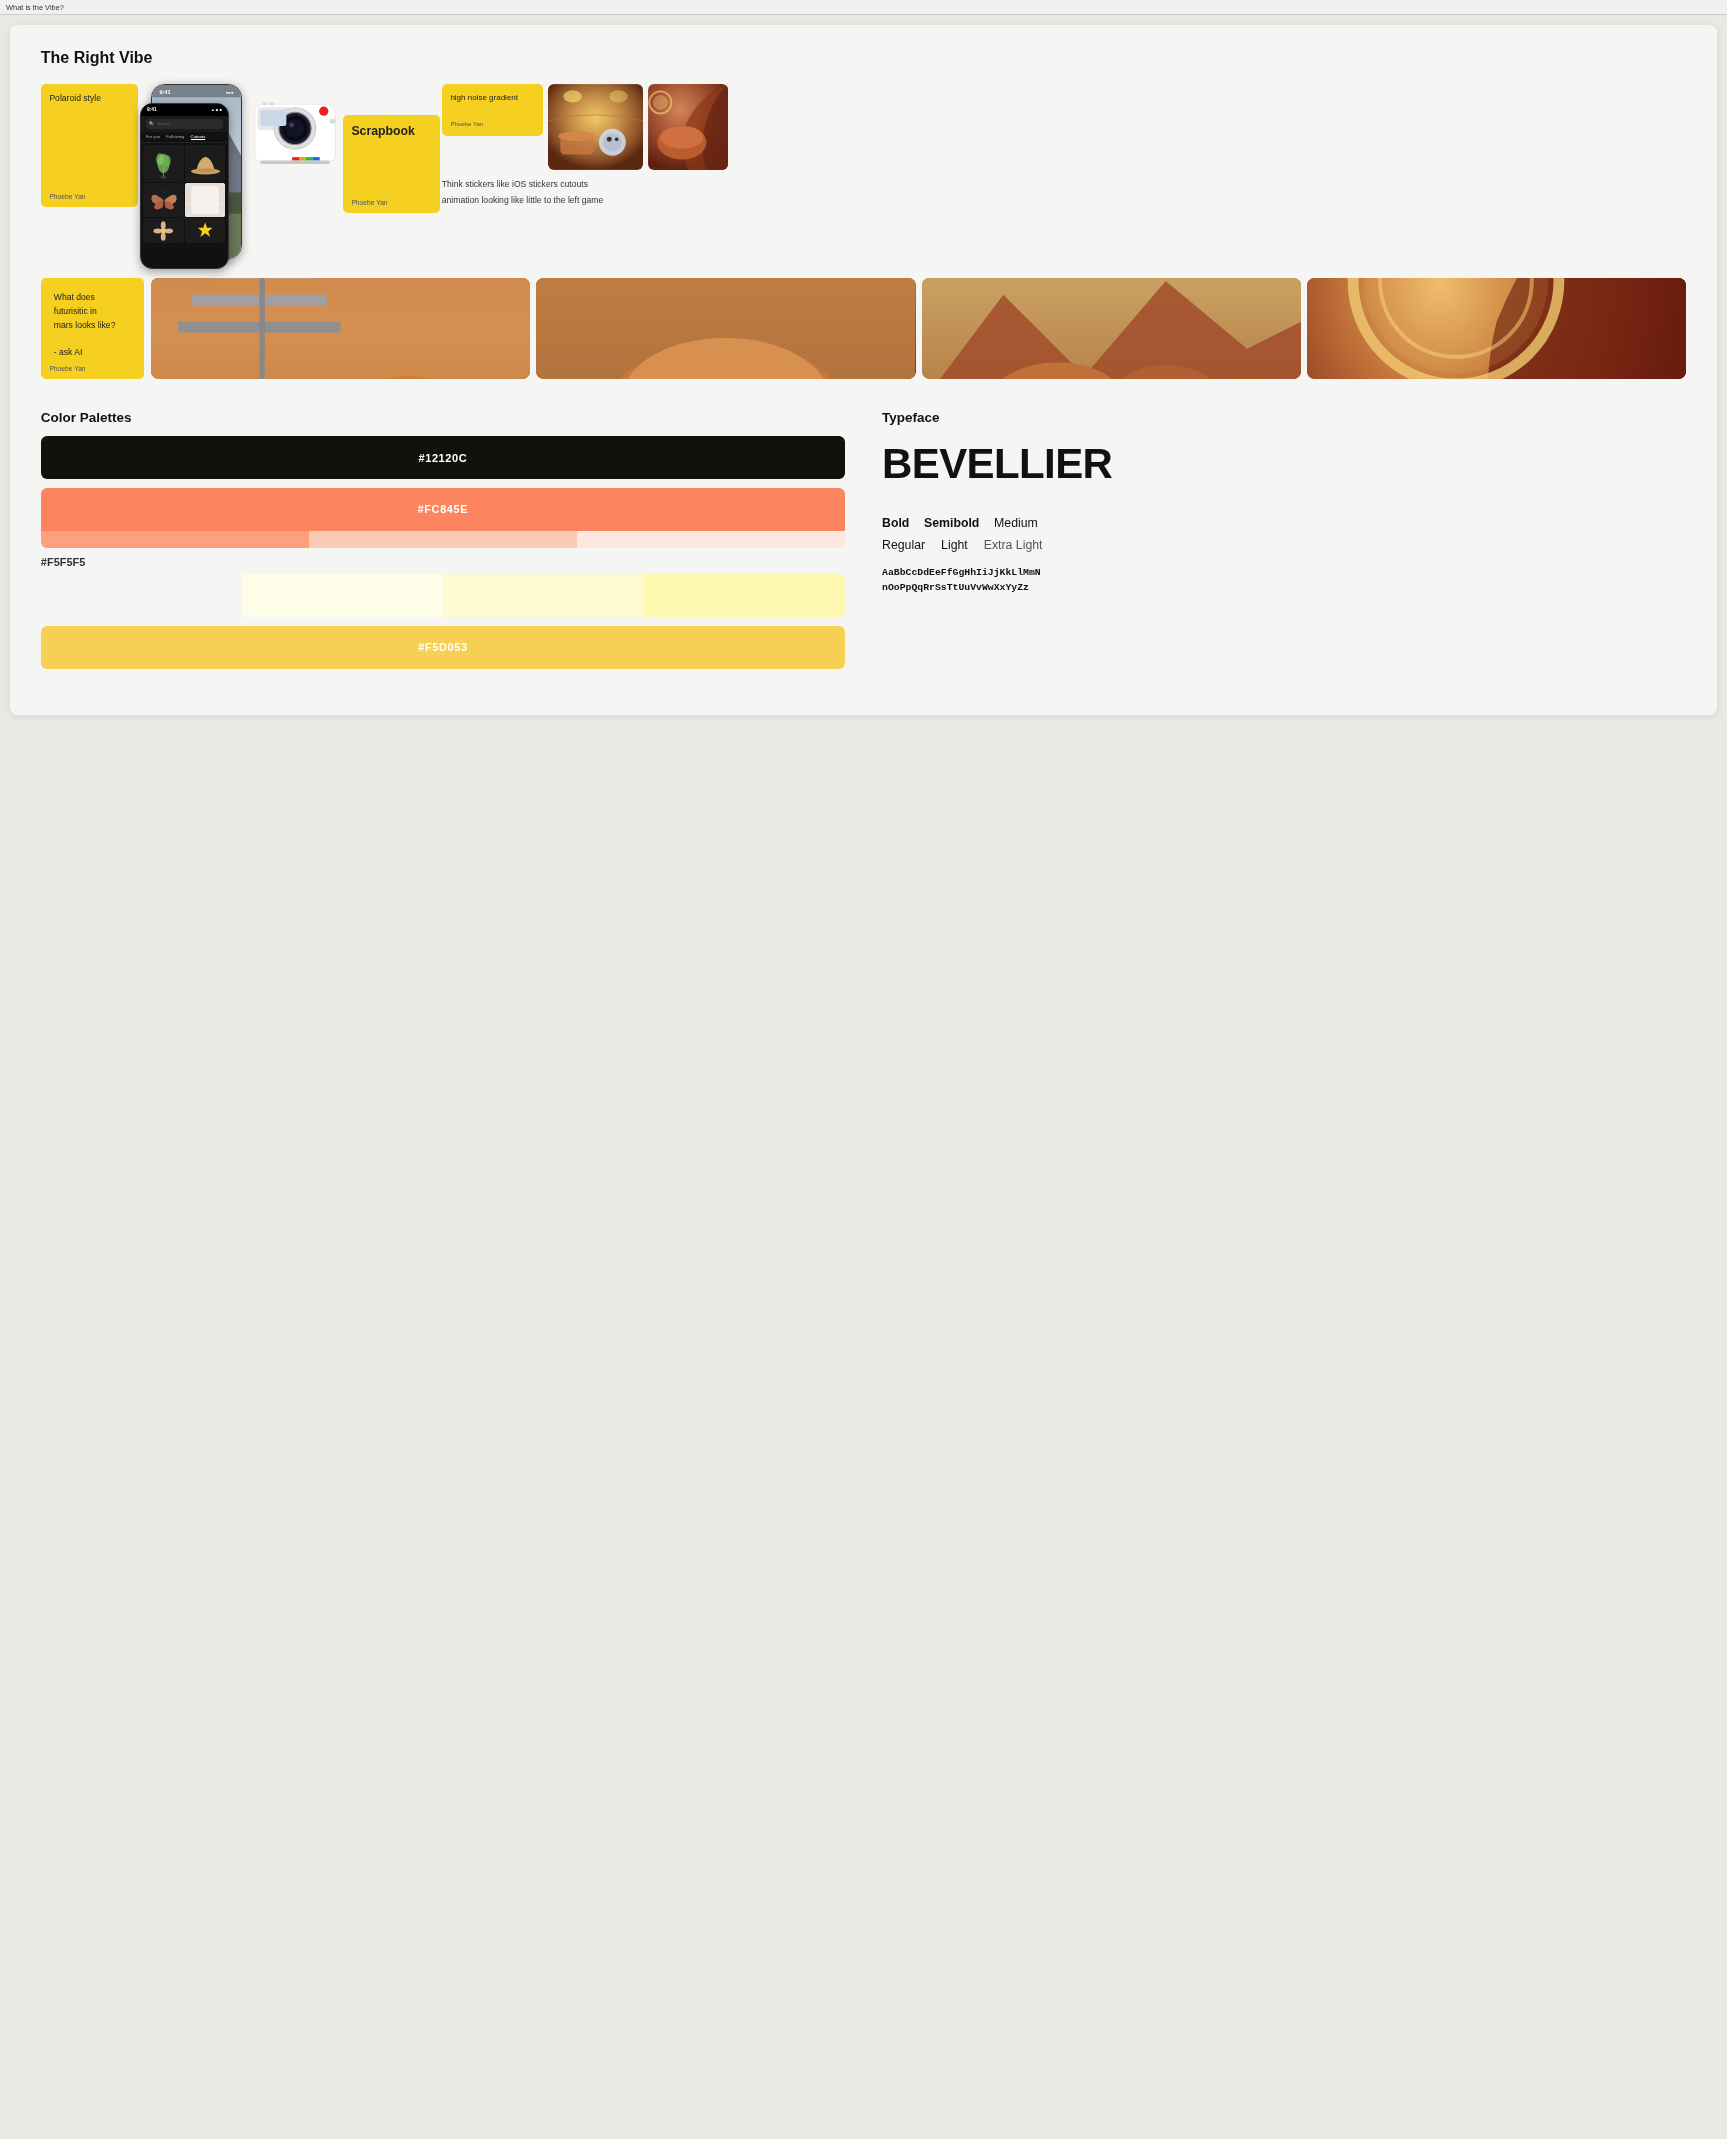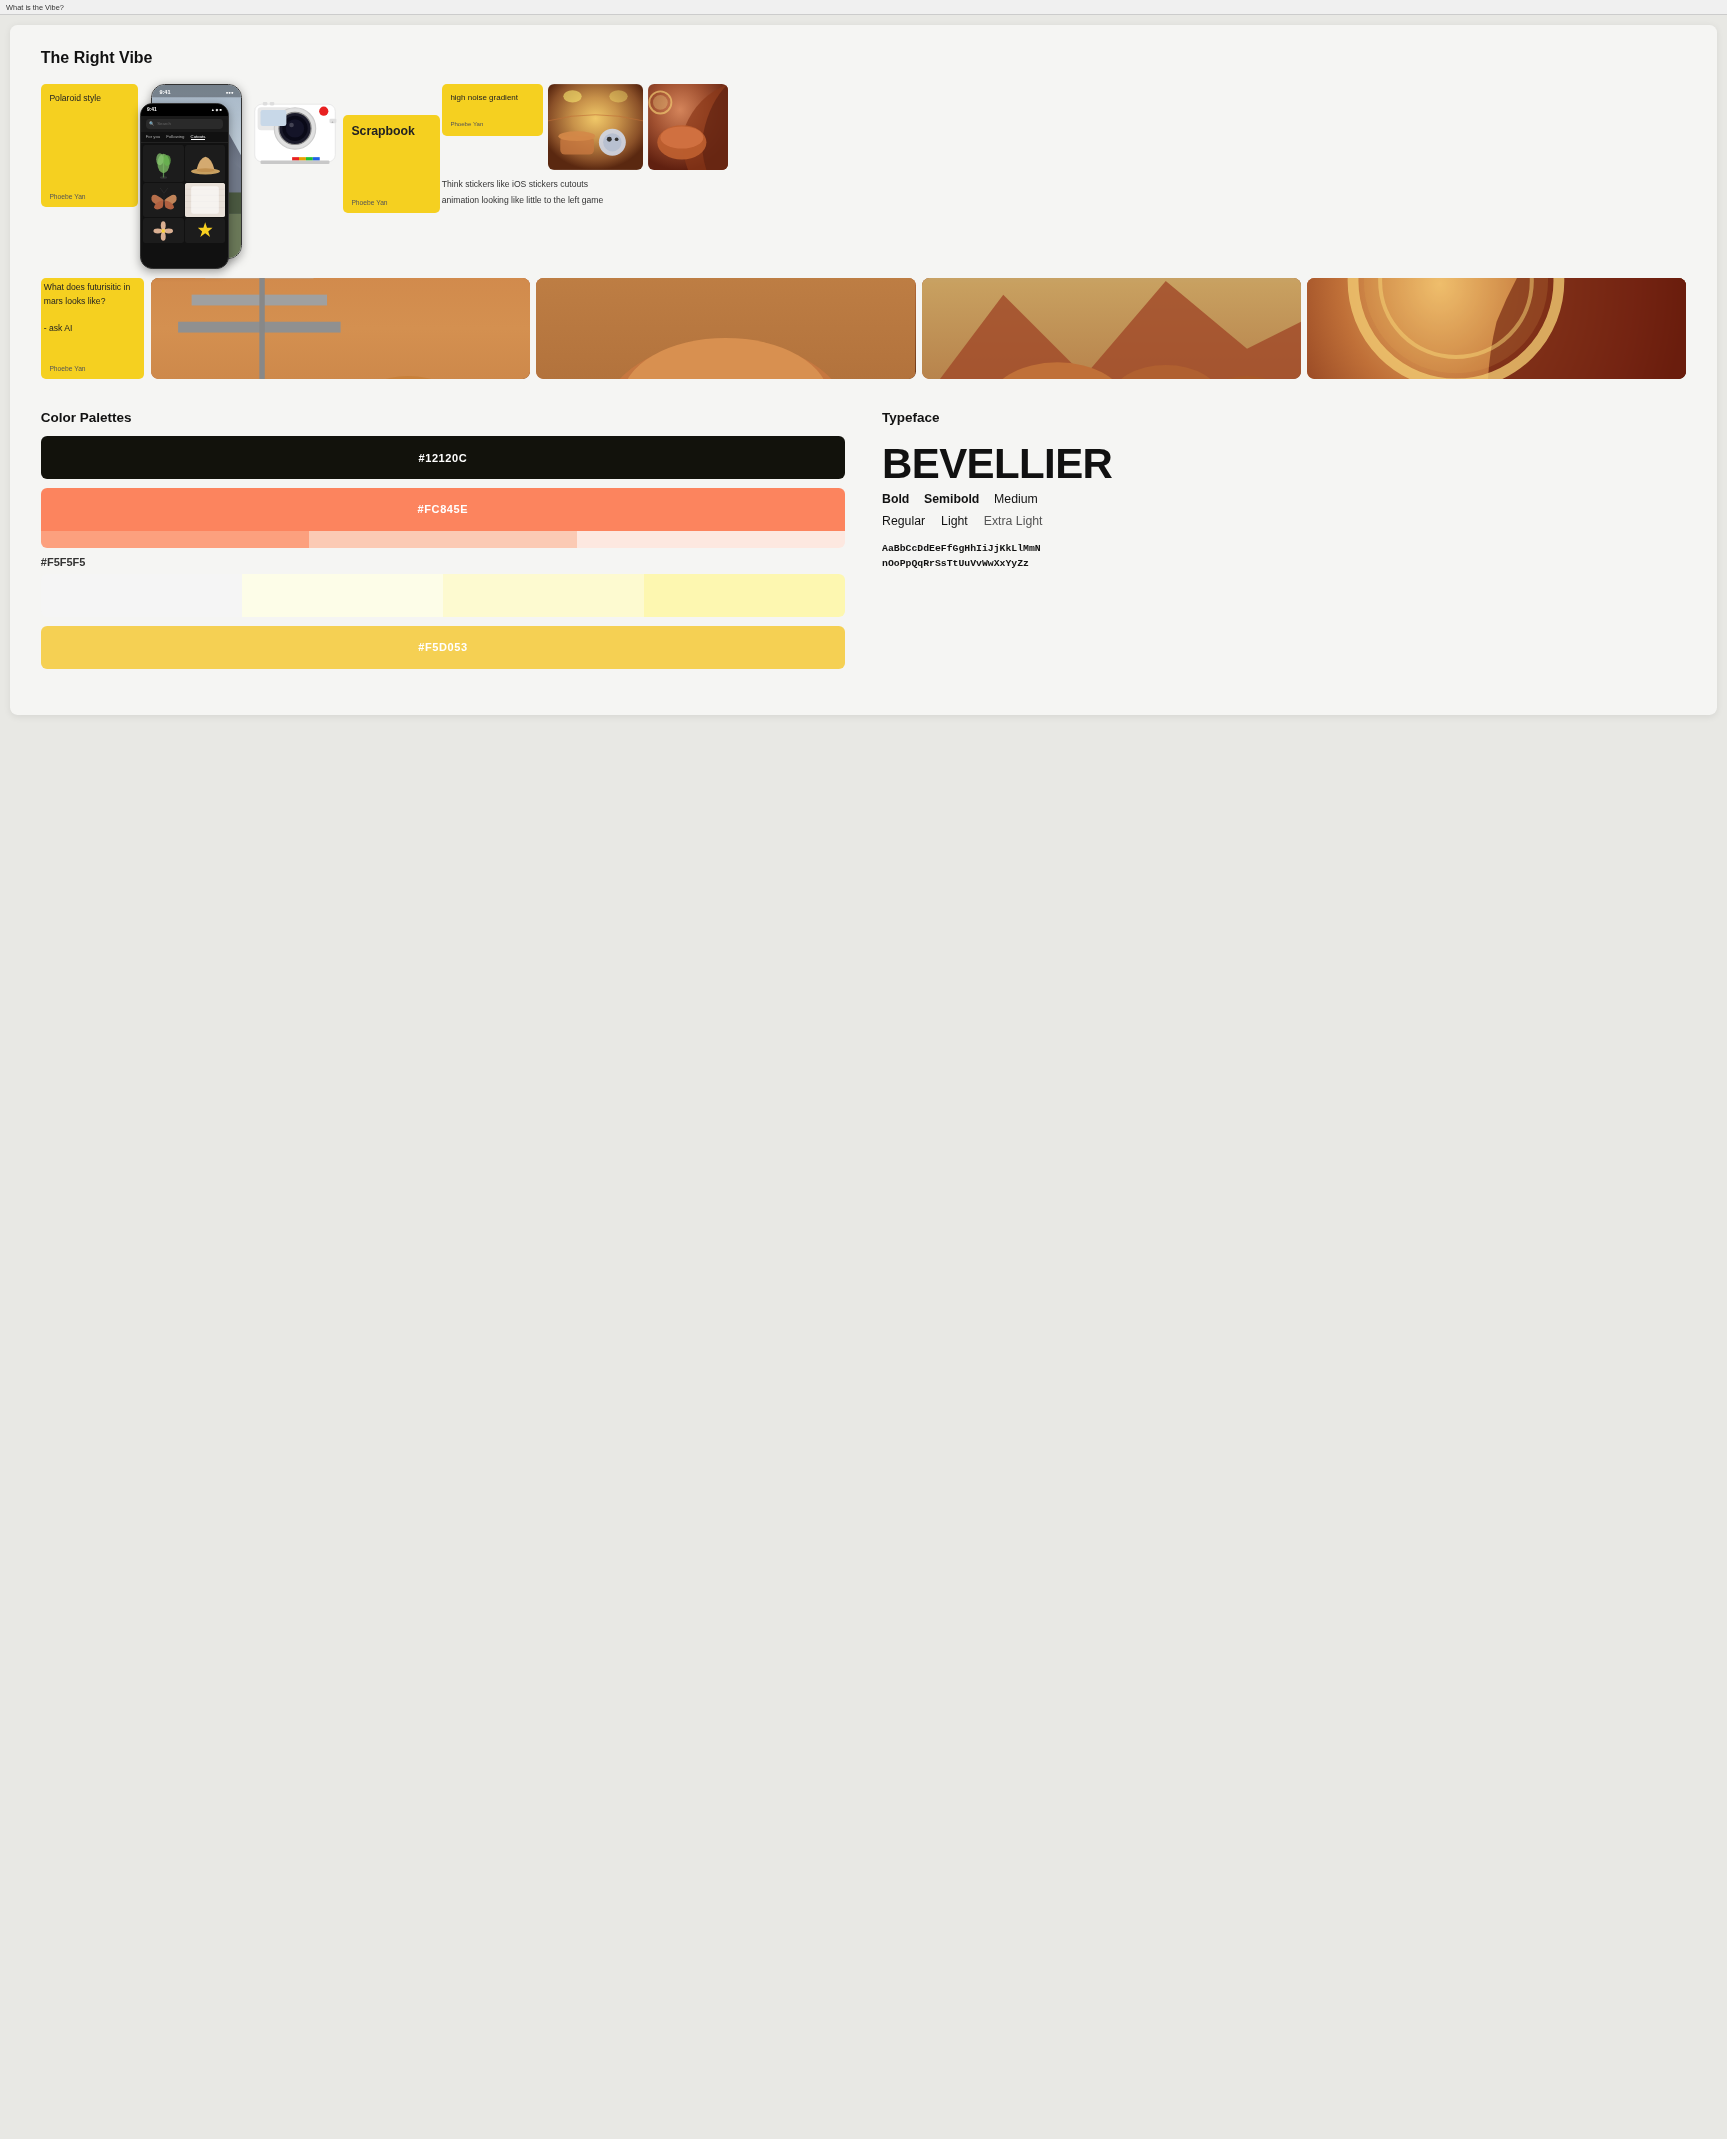--- a/index.html
+++ b/index.html
@@ -93,21 +93,21 @@
       gap: 7.4px;
       margin-bottom: 31px;
       align-items: flex-start;
     }
 
     .ask-ai-card {
       background: #F5D020;
       border-radius: 4.9px;
       width: 103px;
       min-height: 101px;
-      padding: 3px;
+      padding: 13px;
       position: relative;
       flex-shrink: 0;
     }
 
     .mars-images {
       display: flex;
       gap: 6.1px;
       flex: 1;
     }
 
@@ -177,21 +177,21 @@
       font-weight: 800;
       color: #111;
       margin-bottom: 14.7px;
     }
 
     .bevellier-display {
       font-size: 42px;
       font-weight: 900;
       color: #111;
       letter-spacing: -0.6px;
-      margin-bottom: 4px;
+      margin-bottom: 28px;
       font-family: 'Arial Black', 'Impact', sans-serif;
       text-transform: uppercase;
     }
 
     .font-weights {
       display: flex;
       gap: 14.7px;
       margin-bottom: 8.6px;
     }
 

